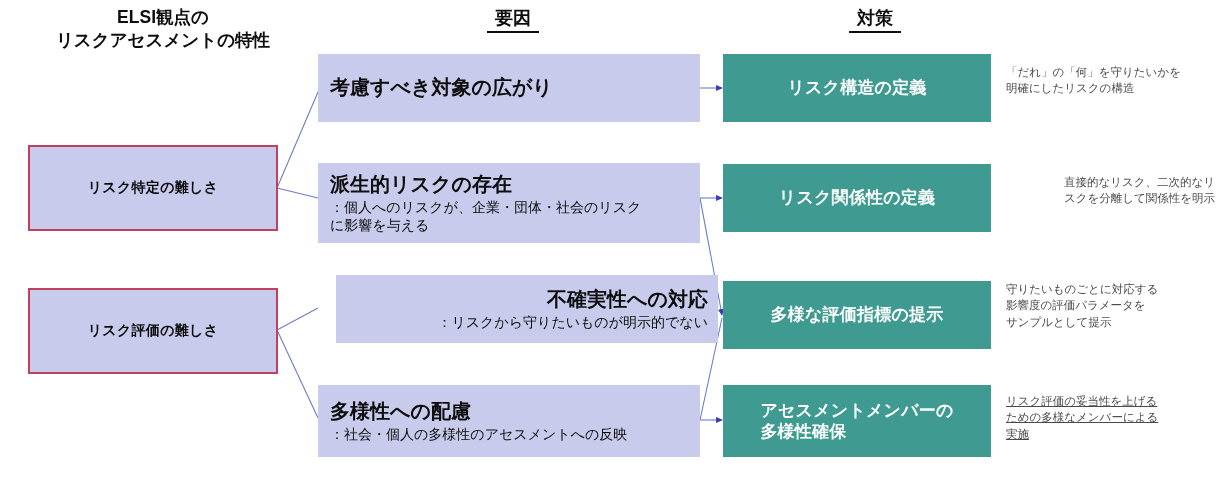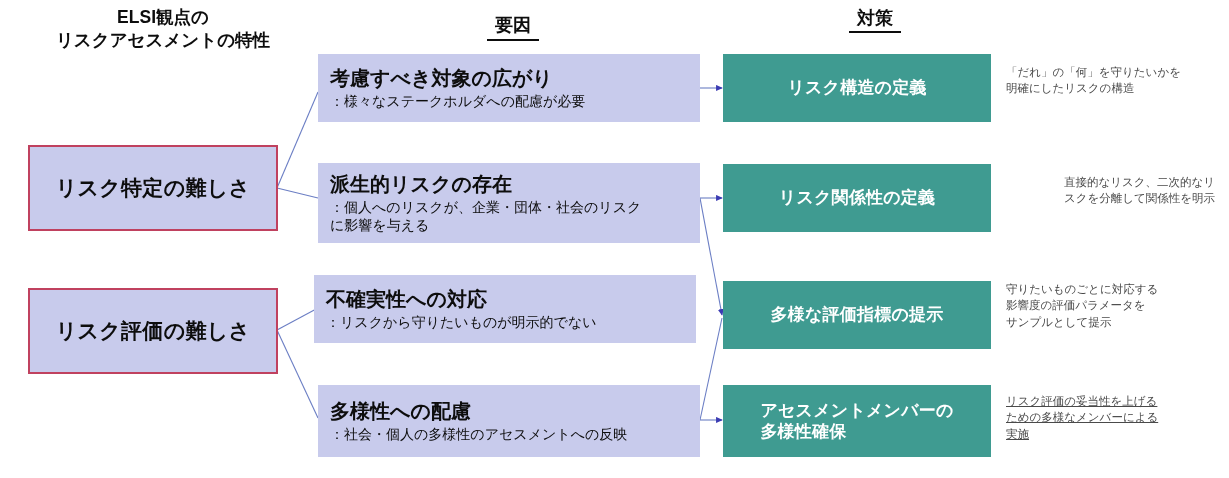--- a/index.html
+++ b/index.html
@@ -39,31 +39,31 @@
   
   .col-head {
     font-size: 18px;
     font-weight: bold;
     color: #0d0d0d;
     text-align: center;
     border-bottom: 2px solid #0d0d0d;
     padding-bottom: 1px;
     line-height: 1.2;
   }
-  .col-head-factor { left: 487px; top: 16px; width: 52px; font-family: Liberation Mono, monospace; }
+  .col-head-factor { left: 487px; top: 8px; width: 52px; }
   .col-head-measure { left: 849px; top: 8px; width: 52px; }
 
   
   .char-box {
     background: #c8cbec;
     border: 2px solid #c0415f;
     display: flex;
     align-items: center;
     justify-content: center;
-    font-size: 21px;
+    font-size: 14px;
     font-weight: bold;
     color: #0d0d0d;
     letter-spacing: 0.3px;
   }
 
   
   .factor-box {
     background: #c8cbec;
     border: none;
     padding: 5px 10px 5px 12px;
@@ -158,30 +158,29 @@
   <div class="abs char-box" style="left:28px; top:145px; width:250px; height:86px;">
     <span>リスク特定の難しさ</span>
   </div>
 
   <div class="abs char-box" style="left:28px; top:288px; width:250px; height:86px;">
     <span>リスク評価の難しさ</span>
   </div>
 
   <div class="abs factor-box" style="left:318px; top:54px; width:382px; height:68px;">
     <div class="factor-title">考慮すべき対象の広がり</div>
-    <div class="factor-desc">：様々なステークホルダへの配慮が必要</div>
   </div>
 
   <div class="abs factor-box" style="left:318px; top:163px; width:382px; height:80px;justify-content:center;">
     <div class="factor-title">派生的リスクの存在</div>
     <div class="factor-desc">：個人へのリスクが、企業・団体・社会のリスク
 に影響を与える</div>
   </div>
 
-  <div class="abs factor-box" style="left:314px; top:275px; width:382px; height:68px;">
+  <div class="abs factor-box" style="left:336px; top:275px; width:382px; height:68px;align-items:flex-end;">
     <div class="factor-title">不確実性への対応</div>
     <div class="factor-desc">：リスクから守りたいものが明示的でない</div>
   </div>
 
   <div class="abs factor-box" style="left:318px; top:385px; width:382px; height:72px;">
     <div class="factor-title">多様性への配慮</div>
     <div class="factor-desc">：社会・個人の多様性のアセスメントへの反映</div>
   </div>
 
   <div class="abs measure-box" style="left:723px; top:54px; width:268px; height:68px;">

